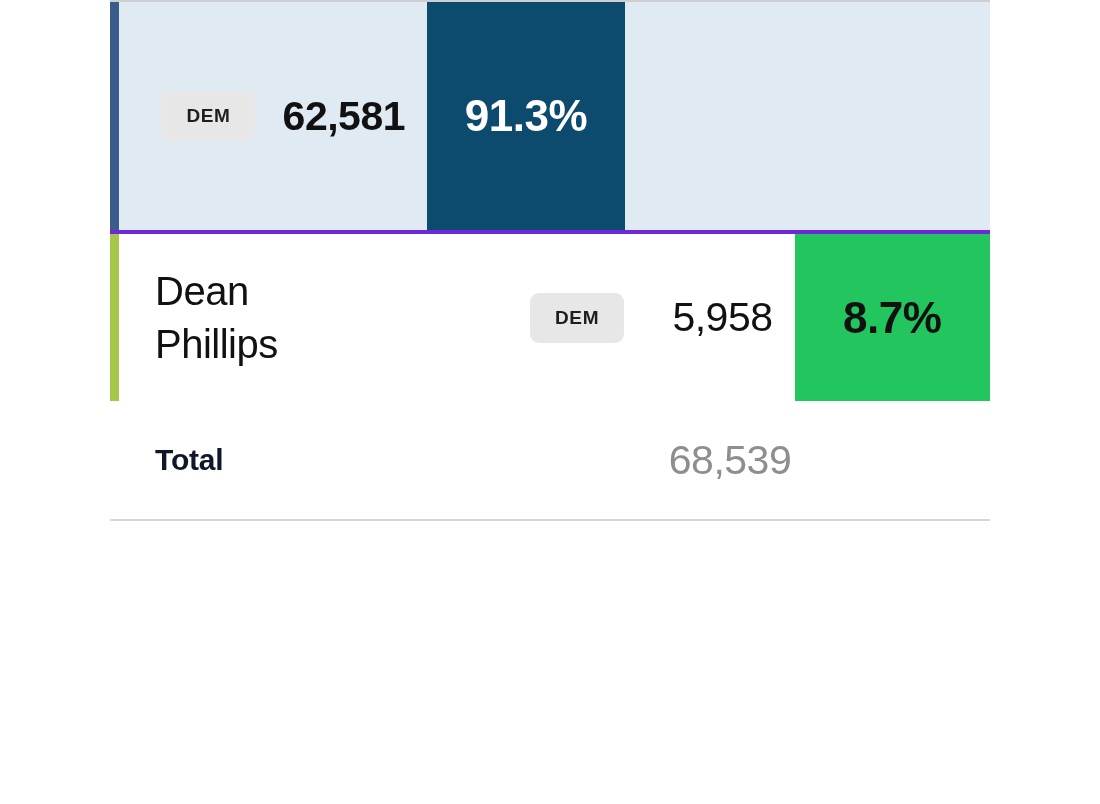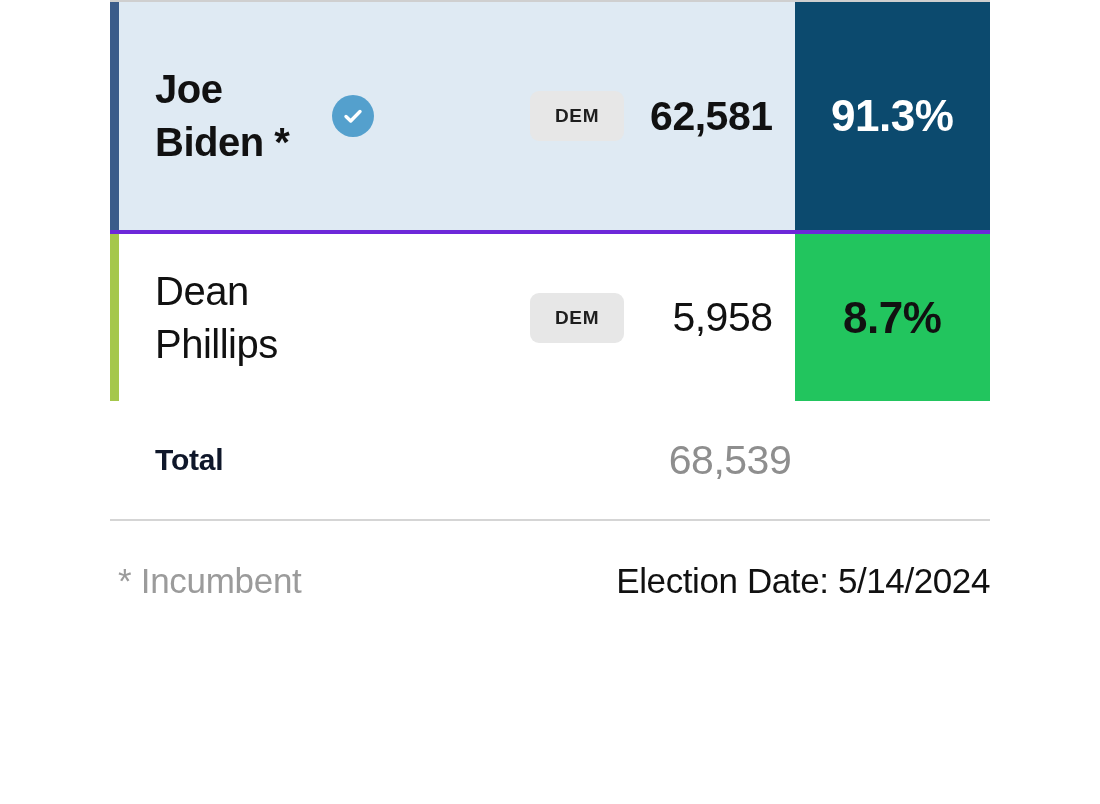--- a/index.html
+++ b/index.html
@@ -204,28 +204,20 @@
 </head>
 <body>
 
 <div class="results-widget">
 
   <div class="results-table">
 
 
     <div class="cand-row leader">
       <div class="accent-bar"></div>
-      <div class="cell cand col-cand">
-        <span class="cand-name">Joe Biden *</span>
-        <span class="check-badge">
-          <svg width="24" height="24" viewBox="0 0 24 24" aria-hidden="true">
-            <path d="M5 12.5 L9.7 17 L19 7.5" fill="none" stroke="#ffffff" stroke-width="3.4" stroke-linecap="round" stroke-linejoin="round"></path>
-          </svg>
-        </span>
-      </div>
       <div class="cell party col-party">
         <span class="party-pill">DEM</span>
       </div>
       <div class="cell votes col-votes">
         <span class="votes-val">62,581</span>
       </div>
       <div class="cell pct col-pct">
         <span class="pct-block navy">91.3%</span>
       </div>
     </div>
@@ -248,19 +240,15 @@
 
     <div class="total-row">
       <div class="total-label col-cand">Total</div>
       <div class="col-party"></div>
       <div class="total-value col-votes">68,539</div>
       <div class="col-pct"></div>
     </div>
 
     <div class="footer-rule"></div>
 
-    <div class="table-foot">
-      <span class="incumbent-note">* Incumbent</span>
-      <span class="election-date">Election Date: 5/14/2024</span>
-    </div>
 
   </div>
 </div>
 
 </body></html>

